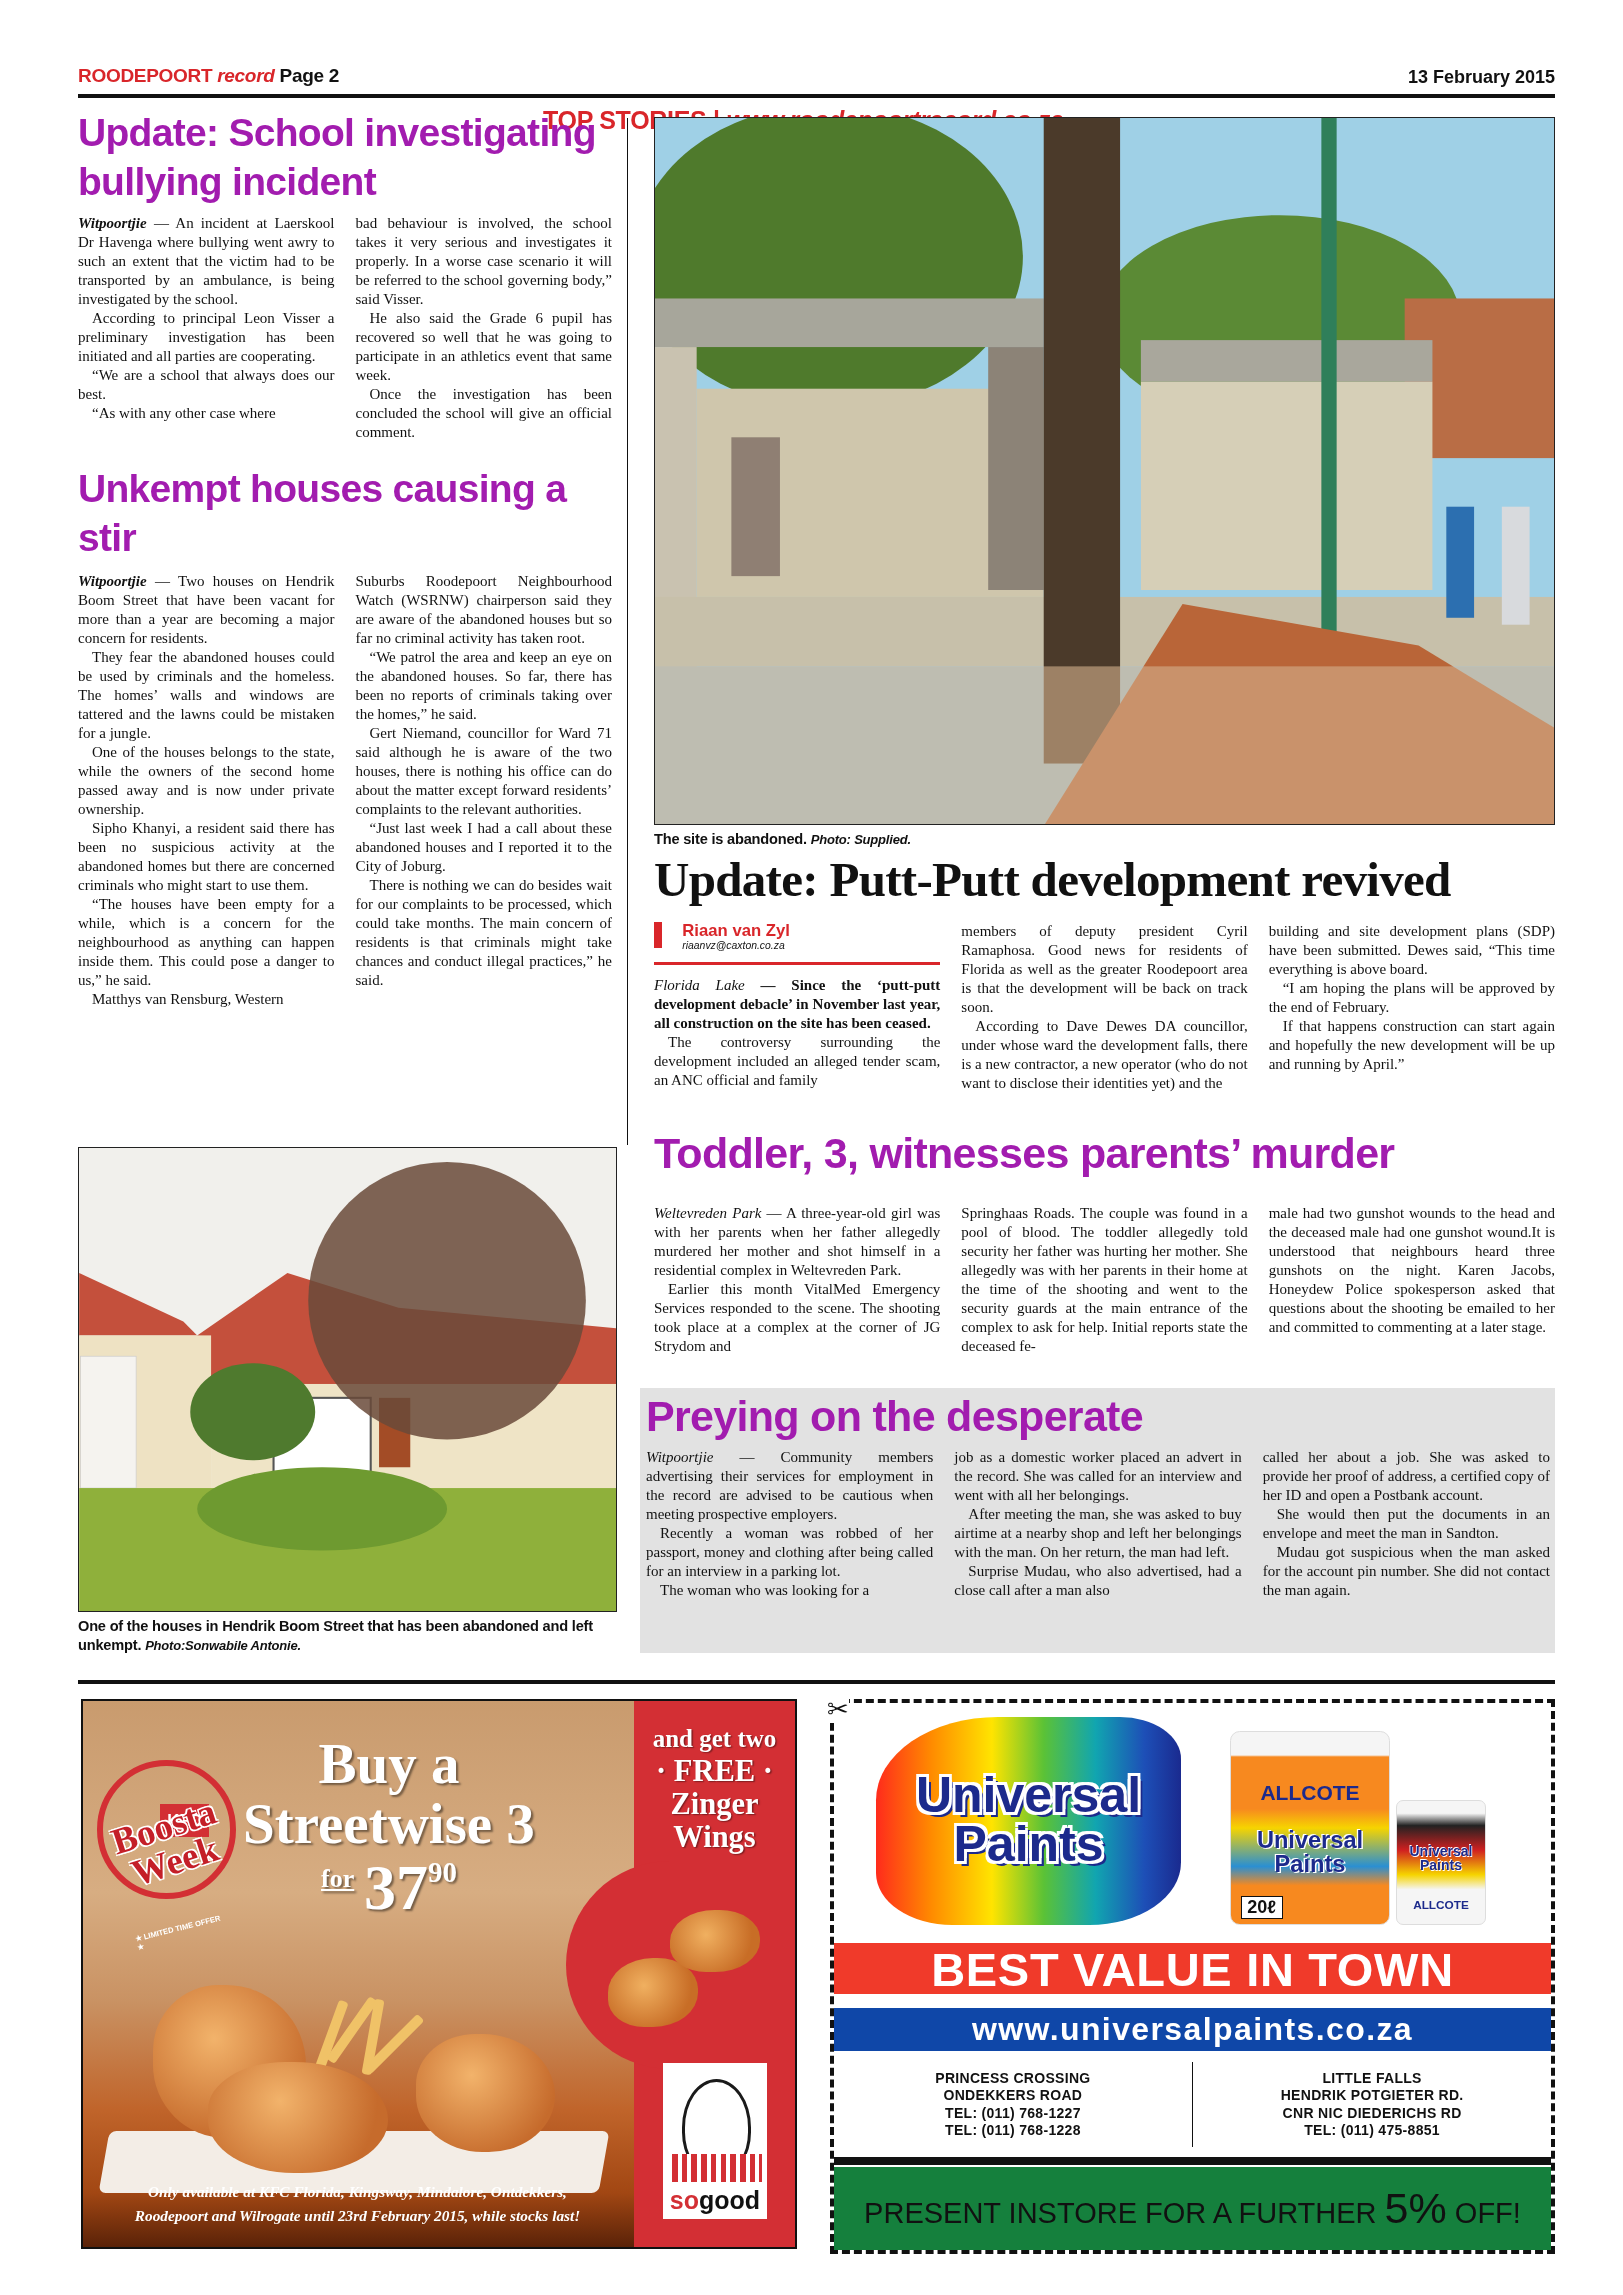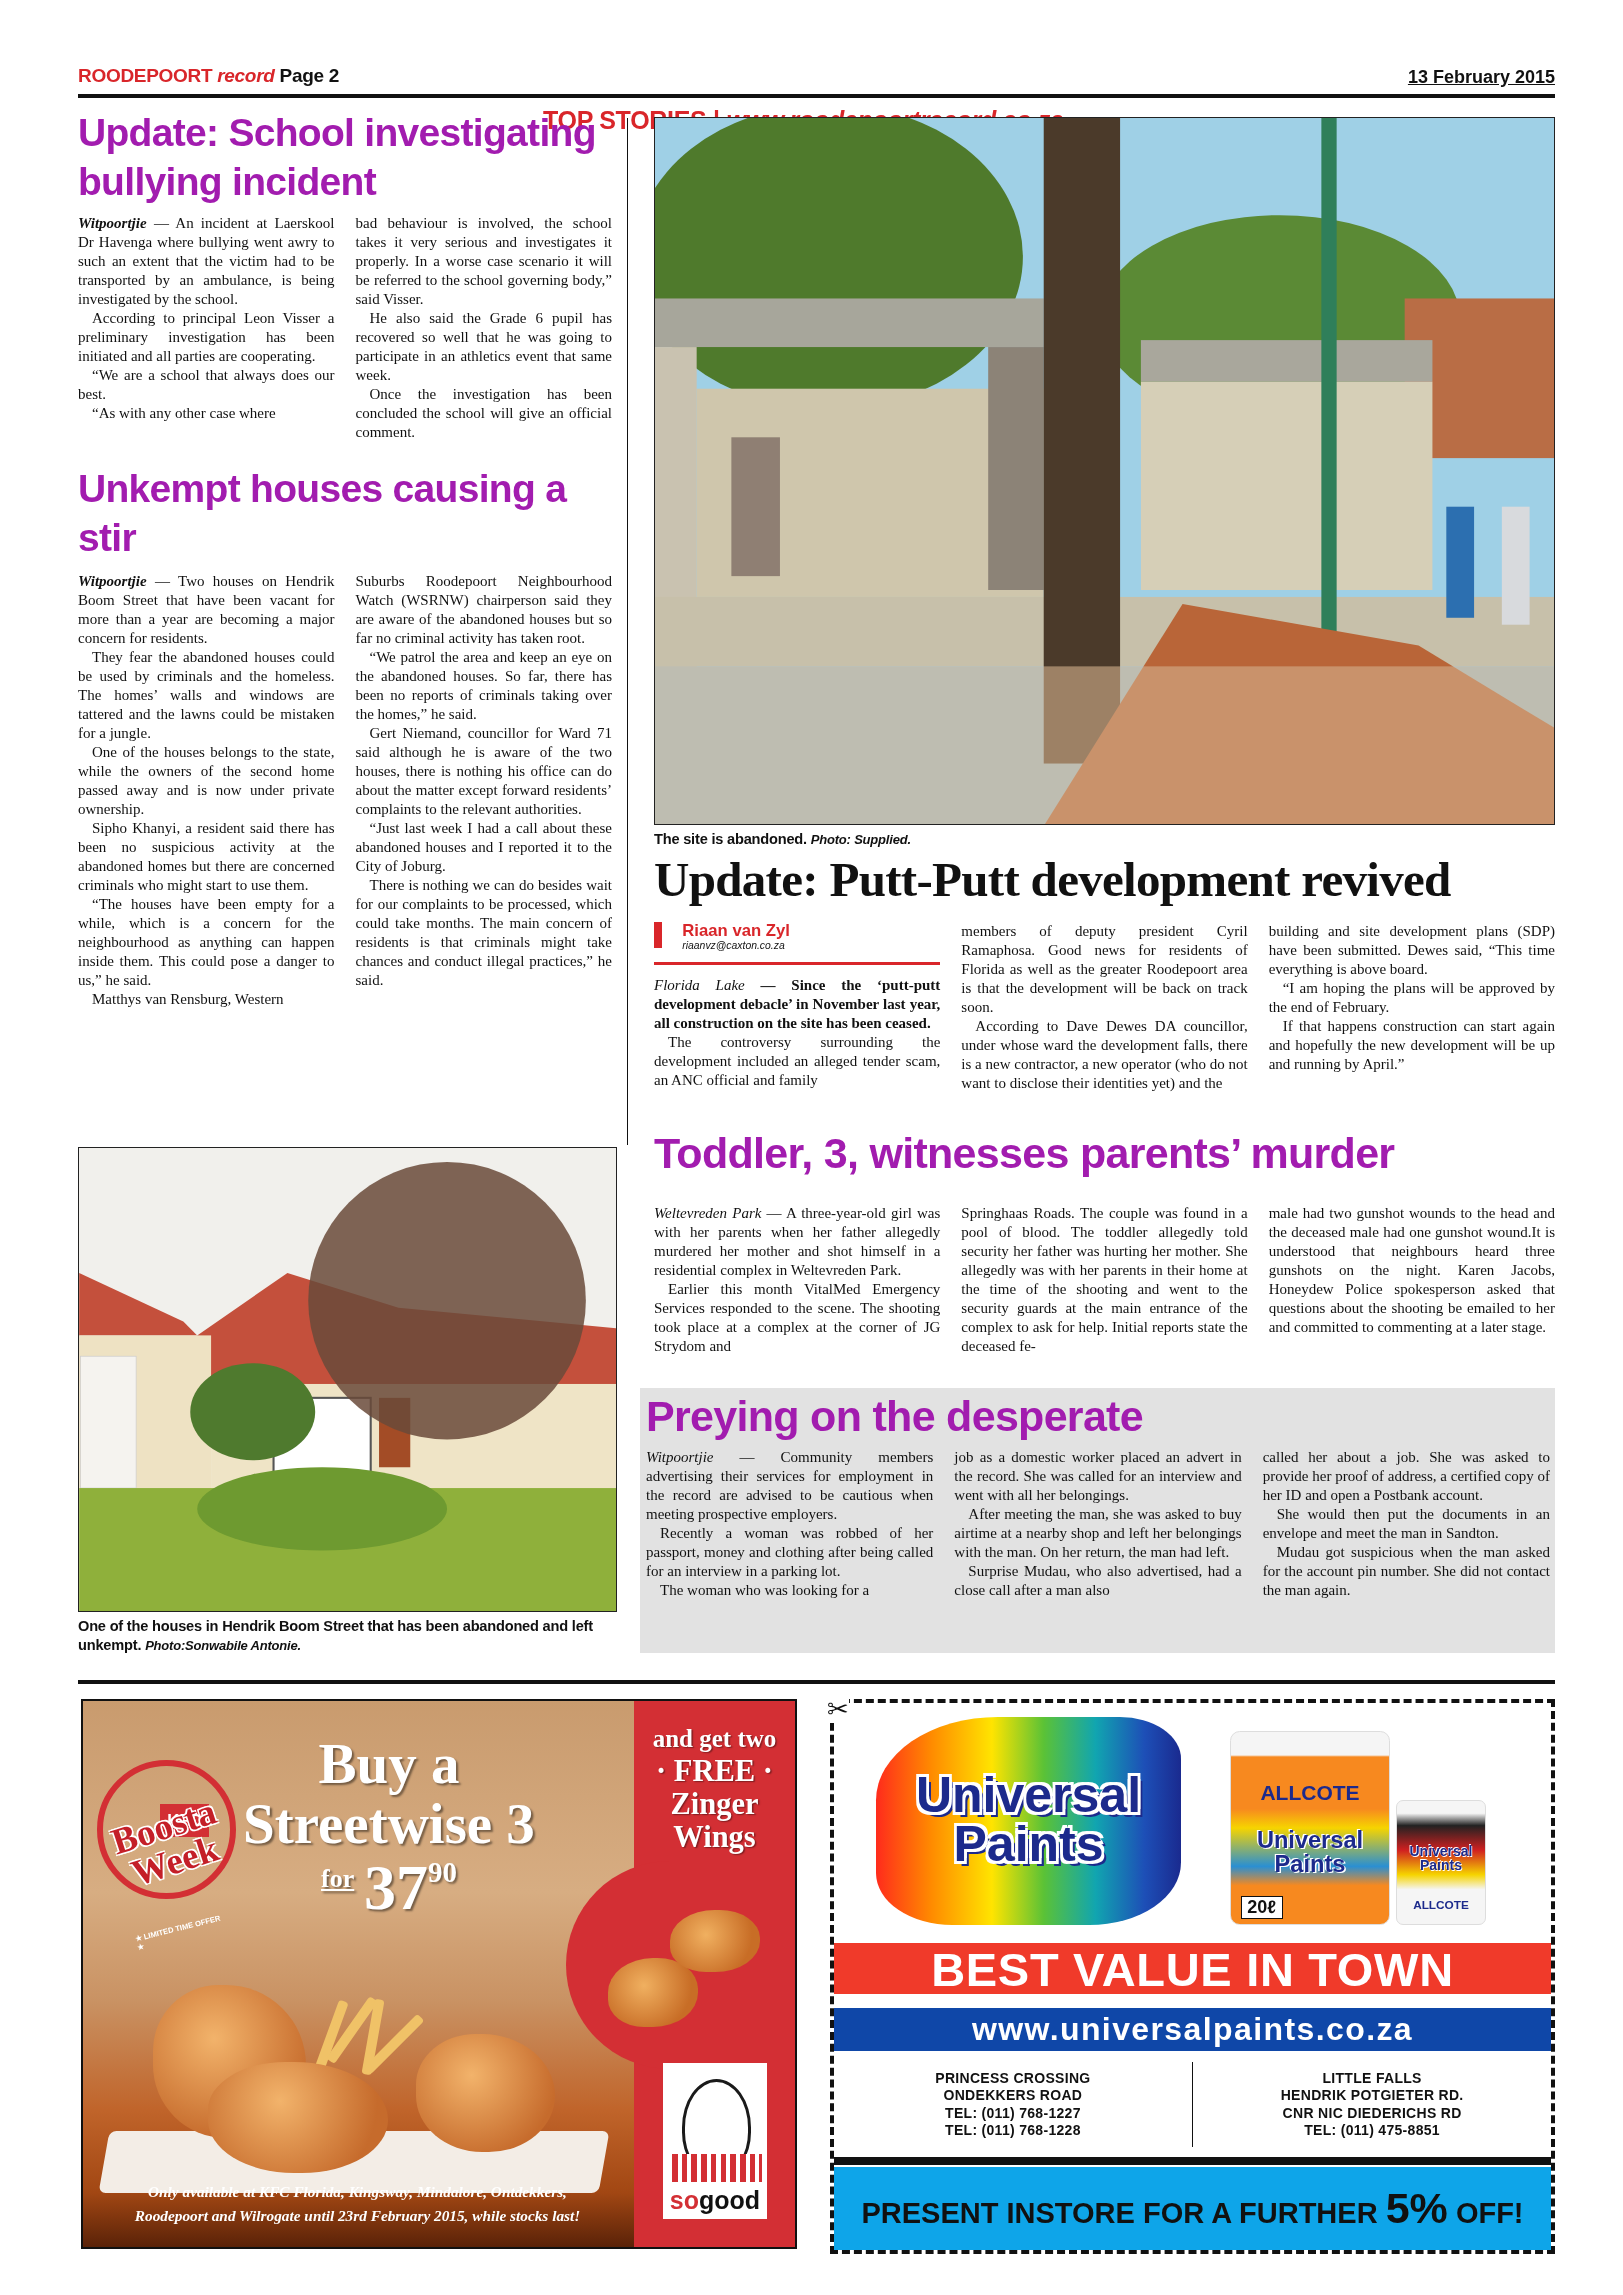--- a/index.html
+++ b/index.html
@@ -8,21 +8,21 @@
 
   .abs { position: absolute; }
 
   
   .masthead { left: 78px; top: 61px; width: 1477px; height: 32px; }
   .mh-left { position: absolute; left: 0; top: 4.2px; font-family: "Liberation Sans", sans-serif; font-weight: 700; font-size: 19px; color: #d9262a; letter-spacing: -0.3px; }
   .mh-left em { font-style: italic; }
   .mh-left .pg { color: #111; }
   .mh-center { position: absolute; left: 465px; top: 0; font-family: "Liberation Sans", sans-serif; font-weight: 700; font-size: 25px; color: #d9262a; letter-spacing: -0.3px; margin-top: 45px; }
   .mh-center .url { font-style: italic; }
-  .mh-right { position: absolute; right: 0; top: 5.6px; font-family: "Liberation Sans", sans-serif; font-weight: 700; font-size: 18px; color: #111; text-decoration: underline; }
+  .mh-right { position: absolute; right: 0; top: 5.6px; font-family: "Liberation Sans", sans-serif; font-weight: 700; font-size: 18px; color: #111; }
   .rule-top { left: 78px; top: 94px; width: 1477px; height: 4.2px; background: #111; }
   .vrule { left: 627px; top: 118px; width: 1.4px; height: 1027px; background: #111; }
 
   
   .hl-sans { font-family: "Liberation Sans", sans-serif; font-weight: 700; color: #a21caf; letter-spacing: -0.7px; }
   .hl-serif { font-family: "Liberation Serif", serif; font-weight: 700; color: #111; letter-spacing: -0.7px; }
 
   
   .cols { display: flex; gap: 21px; }
   .col { flex: 1; font-size: 15px; line-height: 19px; text-align: justify; hyphens: auto; }
@@ -83,21 +83,21 @@
   .up-logo-text { position: absolute; left: 0; top: 54px; width: 100%; text-align: center; font-family: "Liberation Sans", sans-serif; font-weight: 700; font-size: 50px; line-height: 49px; color: #1c2a8c; text-shadow: 2.8px 2.8px 0 #fff, -2.8px -2.8px 0 #fff, 2.8px -2.8px 0 #fff, -2.8px 2.8px 0 #fff, 4.9px 4.9px 0 #1c2a8c; }
   .tin-big { position: absolute; left: 396px; top: 28px; width: 160px; height: 194px; border-radius: 9.7px; background: linear-gradient(180deg, #f5f5f5 0%, #f5f5f5 12%, #f7891f 13%, #f7891f 40%, #f6d400 50%, #2a8fd2 70%, #f7891f 80%); border: 1.4px solid #ddd; }
   .tin-small { position: absolute; left: 562px; top: 97px; width: 90px; height: 125px; border-radius: 7px; background: linear-gradient(180deg, #f5f5f5 0%, #f5f5f5 10%, #222 20%, #d02020 40%, #f6d400 60%, #f5f5f5 72%); border: 1.4px solid #ddd; }
   .tin-label { position: absolute; width: 100%; text-align: center; font-family: "Liberation Sans", sans-serif; font-weight: 700; color: #1c2a8c; }
   .best-value { position: absolute; left: 0; top: 240px; width: 100%; height: 51px; background: #f03a2a; color: #fff; text-align: center; font-family: "Liberation Sans", sans-serif; font-weight: 700; font-size: 47px; line-height: 53px; letter-spacing: 0.7px; }
   .up-url { position: absolute; left: 0; top: 305px; width: 100%; height: 43px; background: #0f47a8; color: #fff; text-align: center; font-family: "Liberation Sans", sans-serif; font-weight: 700; font-size: 32px; line-height: 42px; letter-spacing: 1.4px; }
   .stores { position: absolute; left: 0; top: 353px; width: 100%; height: 97px; display: flex; }
   .store { flex: 1; display: flex; flex-direction: column; justify-content: center; align-items: center; font-family: "Liberation Sans", sans-serif; font-weight: 700; font-size: 14px; line-height: 17.4px; text-align: center; letter-spacing: 0.3px; }
   .store-div { width: 1.4px; background: #111; margin: 5.6px 0; }
   .up-black { position: absolute; left: 0; top: 454px; width: 100%; height: 8.3px; background: #111; }
-  .present { position: absolute; left: 0; top: 464px; width: 100%; height: 83px; background: #0ea5e9; text-align: center; font-family: "Liberation Sans", sans-serif; font-weight: 700; font-size: 29px; line-height: 83px; color: #111; }
+  .present { position: absolute; left: 0; top: 464px; width: 100%; height: 83px; background: #15803d; text-align: center; font-family: "Liberation Sans", sans-serif; font-weight: 400; font-size: 29px; line-height: 83px; color: #111; }
   .present .pct { font-size: 43px; }
 </style>
 </head>
 <body>
 
 <div class="abs masthead">
   <div class="mh-left">
     <span>ROODEPOORT</span>
     <em>record</em>
     <span class="pg">Page 2</span>

